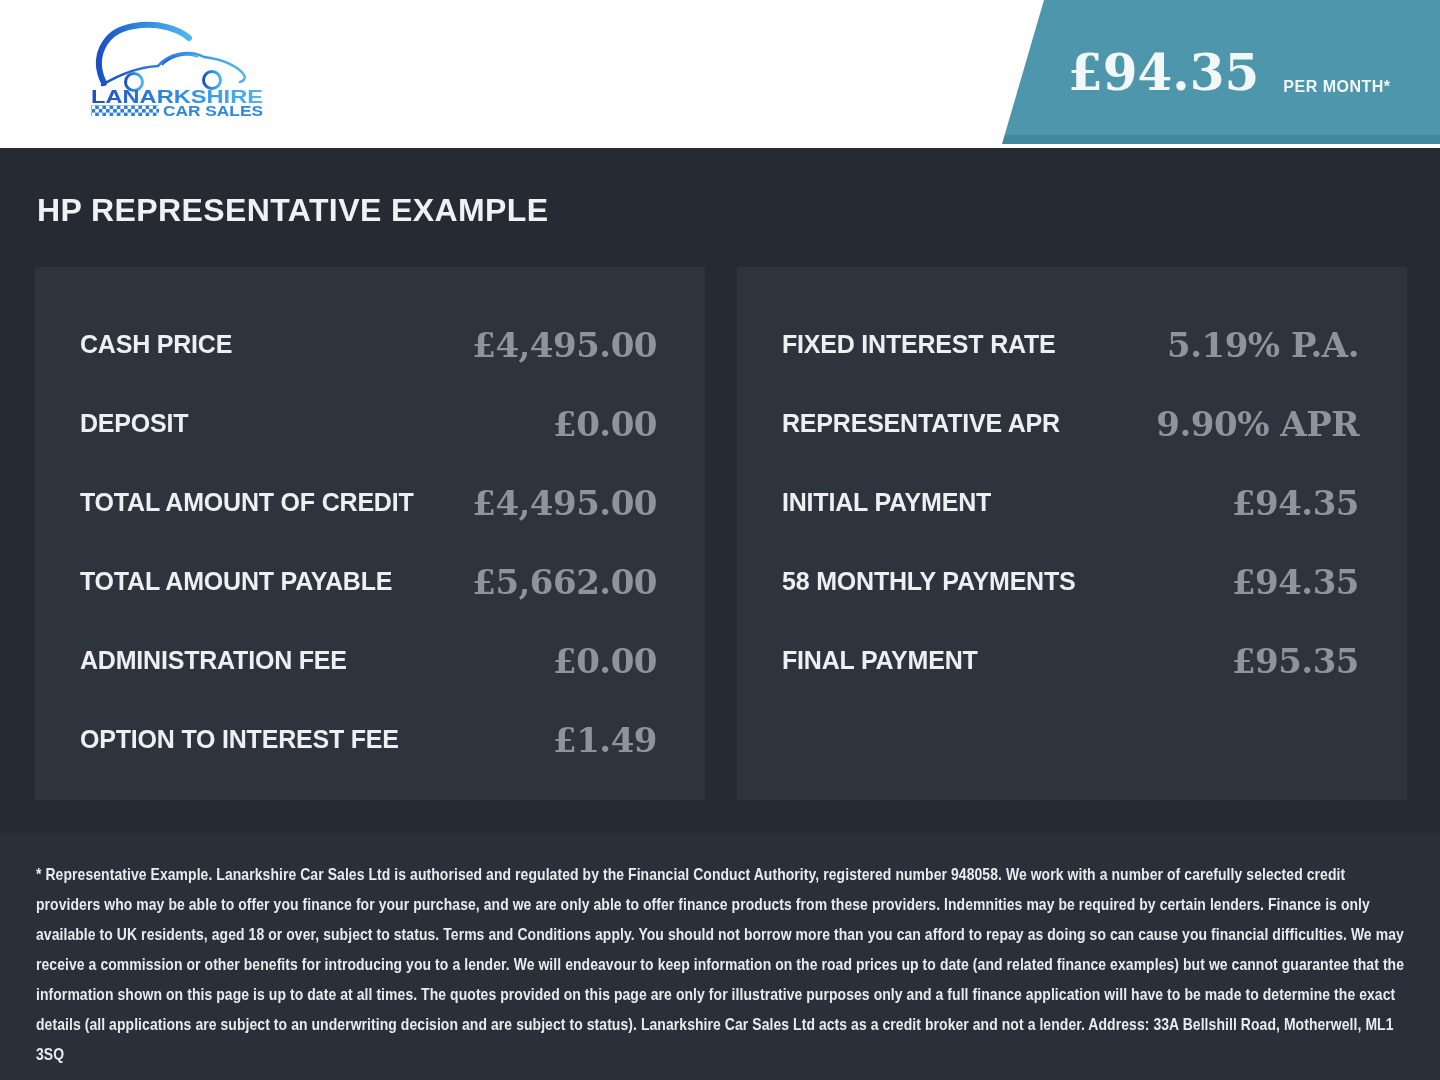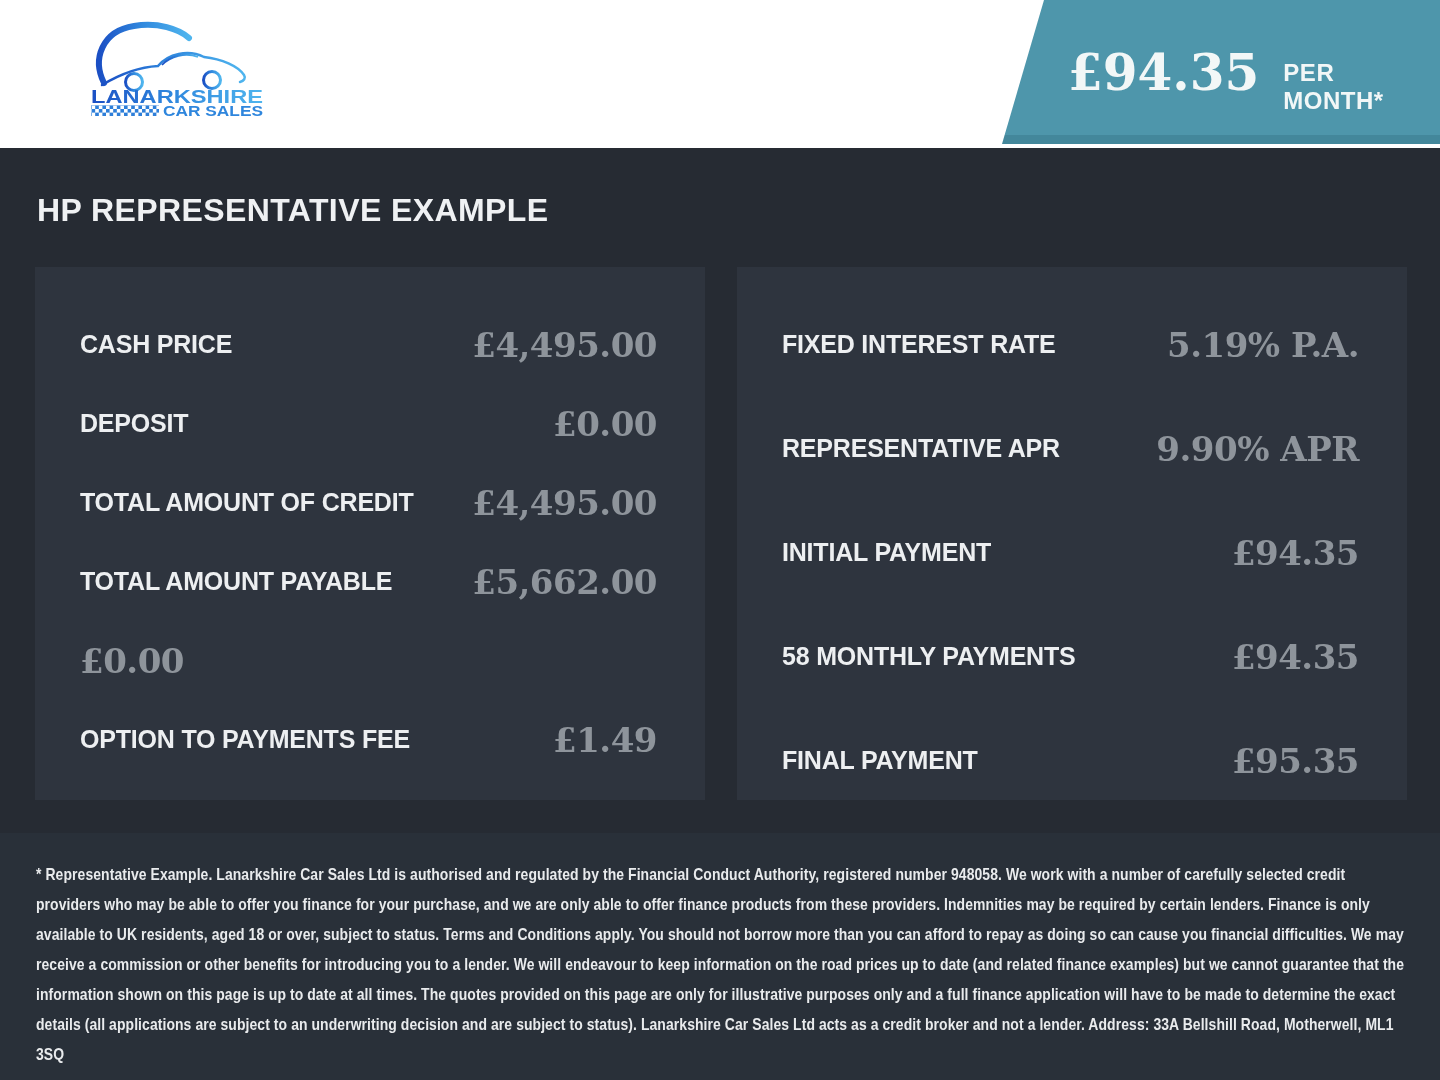--- a/index.html
+++ b/index.html
@@ -24,37 +24,37 @@
     background: linear-gradient(to bottom, #4E96AB 0%, #4E96AB 94%, #43879B 94%);
     clip-path: polygon(42px 0, 100% 0, 100% 100%, 0 100%);
     display: flex; align-items: center;
   }
   .price-banner .price {
     font-family: "DejaVu Serif", serif;
     font-weight: bold; font-size: 50px; color: #F2F7F7;
     margin-left: 66px; letter-spacing: 0px;
   }
   .price-banner .per {
-    font-size: 24px; font-weight: bold; color: #F2F7F7;
+    font-size: 16px; font-weight: bold; color: #F2F7F7;
     margin-left: 24px; margin-top: 30px; letter-spacing: 0.5px;
   }
 
   
   .page-title {
     position: absolute; left: 37px; top: 192px; margin: 0;
     font-size: 32px; font-weight: 700; color: #EFF1F3; letter-spacing: 0.4px;
   }
   .panel {
     position: absolute; top: 267px; width: 670px; height: 533px;
     background: #2E343E;
     padding: 38px 48px 0 45px;
     display: flex; flex-direction: column;
   }
   .panel-left  { left: 35px; }
-  .panel-right { left: 737px; justify-content: space-between; }
+  .panel-right { left: 737px; }
   .finance-row {
     height: 79px; display: flex; align-items: center; justify-content: space-between;
   }
   .finance-row .label {
     font-size: 25px; font-weight: 700; color: #EDEFF1; letter-spacing: -0.2px;
     white-space: nowrap;
   }
   .finance-row .value {
     font-family: "DejaVu Serif", serif;
     font-size: 34px; font-weight: 700; color: #8E949B; letter-spacing: -0.5px;
@@ -122,24 +122,25 @@
     </div>
     <div class="finance-row">
       <span class="label">TOTAL AMOUNT OF CREDIT</span>
       <span class="value">£4,495.00</span>
     </div>
     <div class="finance-row">
       <span class="label">TOTAL AMOUNT PAYABLE</span>
       <span class="value">£5,662.00</span>
     </div>
     <div class="finance-row">
+      <span class="label">ADMINISTRATION FEE</span>
       <span class="value">£0.00</span>
     </div>
     <div class="finance-row">
-      <span class="label">OPTION TO PAYMENTS FEE</span>
+      <span class="label">OPTION TO INTEREST FEE</span>
       <span class="value">£1.49</span>
     </div>
   </section>
 
   <section class="panel panel-right">
     <div class="finance-row">
       <span class="label">FIXED INTEREST RATE</span>
       <span class="value">5.19% P.A.</span>
     </div>
     <div class="finance-row">

